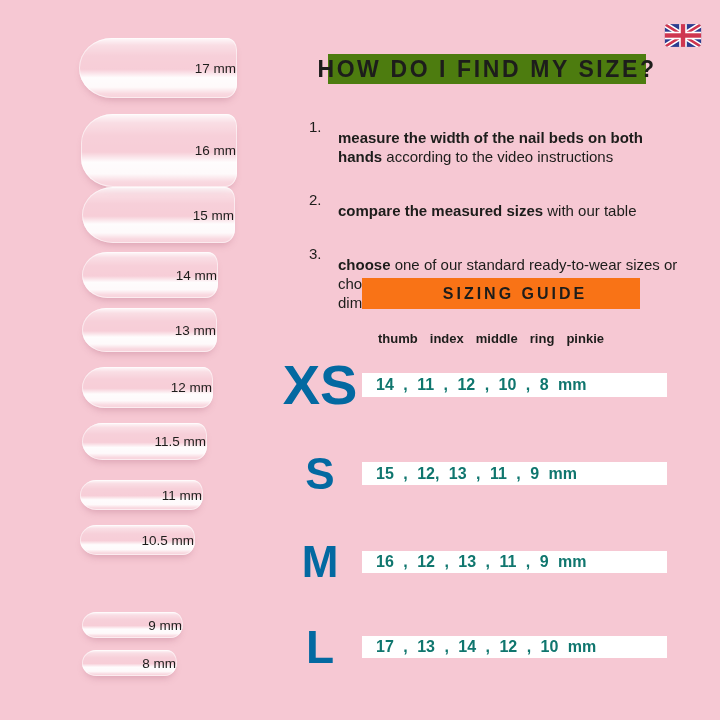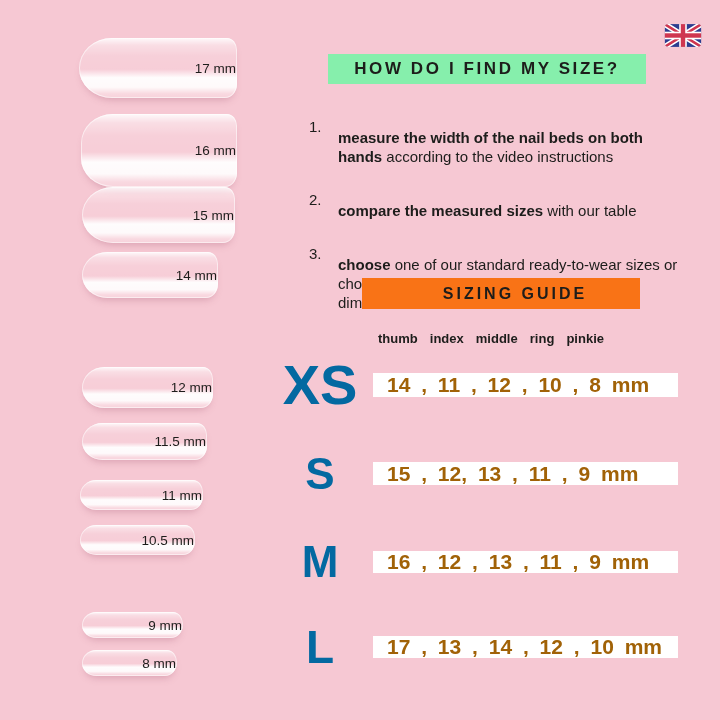--- a/index.html
+++ b/index.html
@@ -48,23 +48,23 @@
   .n10{left:82px;top:570px;width:108px;height:27px;--h:27px;}
   .n11{left:82px;top:612px;width:101px;height:26px;--h:26px;}
   .n12{left:82px;top:650px;width:95px;height:26px;--h:26px;}
 
   
   .flag{position:absolute;left:664px;top:22px;width:38px;height:27px;}
 
   
   .header-box{
     position:absolute;left:328px;top:54px;width:318px;height:30px;
-    background:#86efac;
+    background:#4d7c0f;
     display:flex;align-items:center;justify-content:center;
-    font-weight:bold;font-size:17px;letter-spacing:2.6px;
+    font-weight:bold;font-size:23px;letter-spacing:2.6px;
     white-space:nowrap;
   }
 
   
   .steps{position:absolute;left:309px;top:117px;width:392px;font-size:15px;line-height:1.27;}
   .step{display:flex;margin-bottom:13px;}
   .step .num{flex:none;width:18px;}
   .step p{margin:11px;}
   .step b{font-weight:bold;}
 
@@ -91,43 +91,46 @@
   .size-letter{
     flex:none;width:76px;text-align:center;
     font-weight:bold;line-height:1;color:#0369a1;
   }
   .row-xs .size-letter{font-size:56px;}
   .row-s .size-letter{font-size:44px;}
   .row-m .size-letter{font-size:44px;}
   .row-l .size-letter{font-size:46px;}
   .size-strip{
     flex:none;width:305px;height:100%;
-    margin-left:15px;background:#ffffff;
+    margin-left:4px;background:#ffffff;
     display:flex;align-items:center;
     padding-left:14px;box-sizing:border-box;
-    font-weight:bold;font-size:21px;word-spacing:5px;
-    white-space:nowrap;color:#a16207;
+    font-weight:bold;font-size:16px;word-spacing:5px;
+    white-space:nowrap;color:#0f766e;
   }
 </style>
 </head>
 <body>
 
 <div class="canvas">
 
   <div class="nail n1">
     <span class="nail-label">17 mm</span>
   </div>
   <div class="nail n2">
     <span class="nail-label">16 mm</span>
   </div>
   <div class="nail n3">
     <span class="nail-label">15 mm</span>
   </div>
   <div class="nail n4">
     <span class="nail-label">14 mm</span>
+  </div>
+  <div class="nail n5">
+    <span class="nail-label">13 mm</span>
   </div>
   <div class="nail n6">
     <span class="nail-label">12 mm</span>
   </div>
   <div class="nail n7">
     <span class="nail-label">11.5 mm</span>
   </div>
   <div class="nail n8">
     <span class="nail-label">11 mm</span>
   </div>

